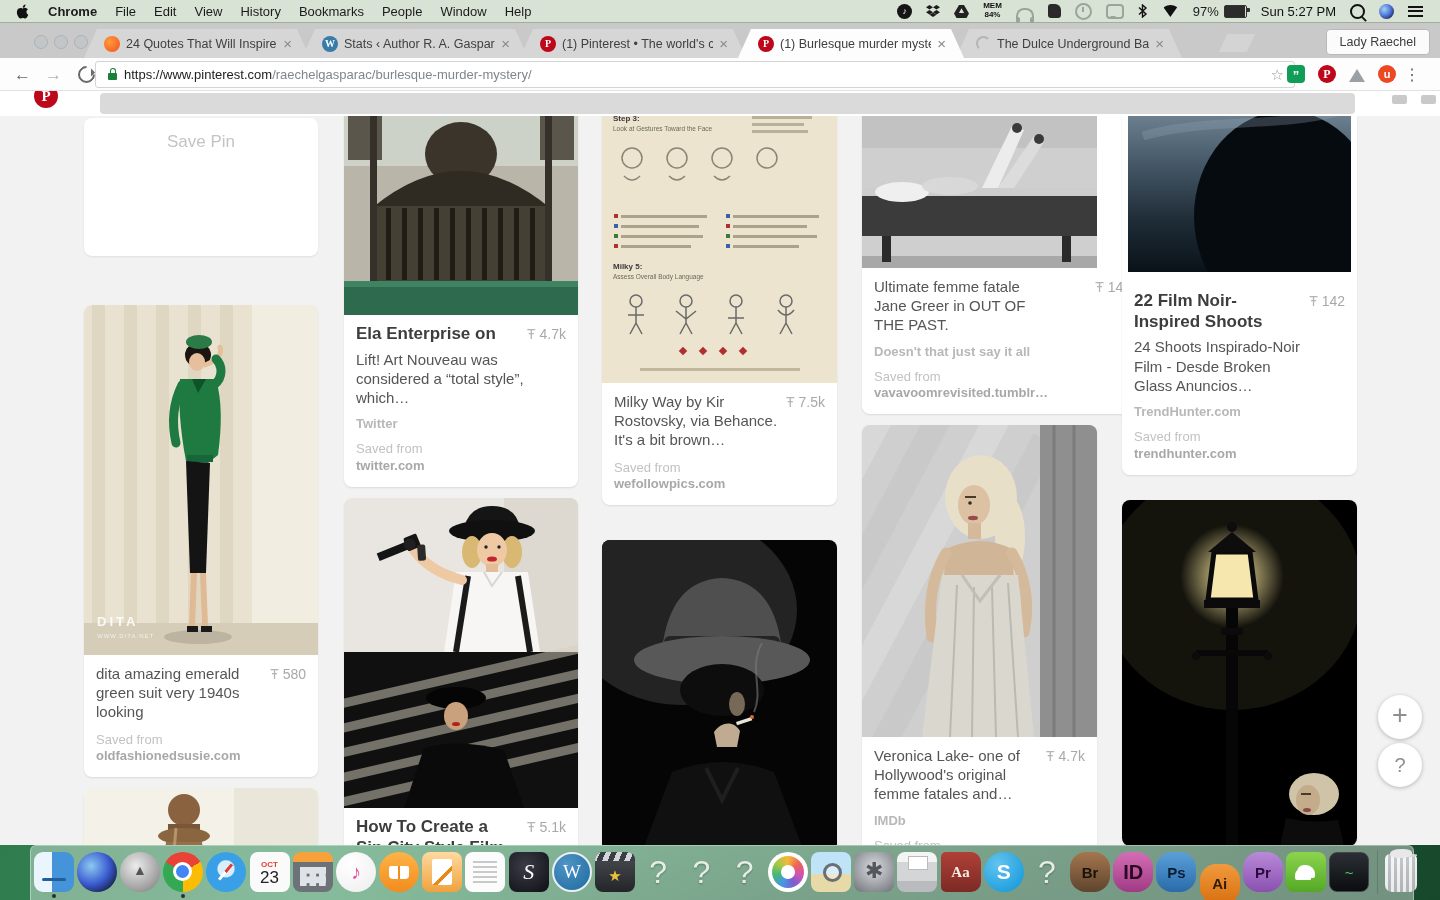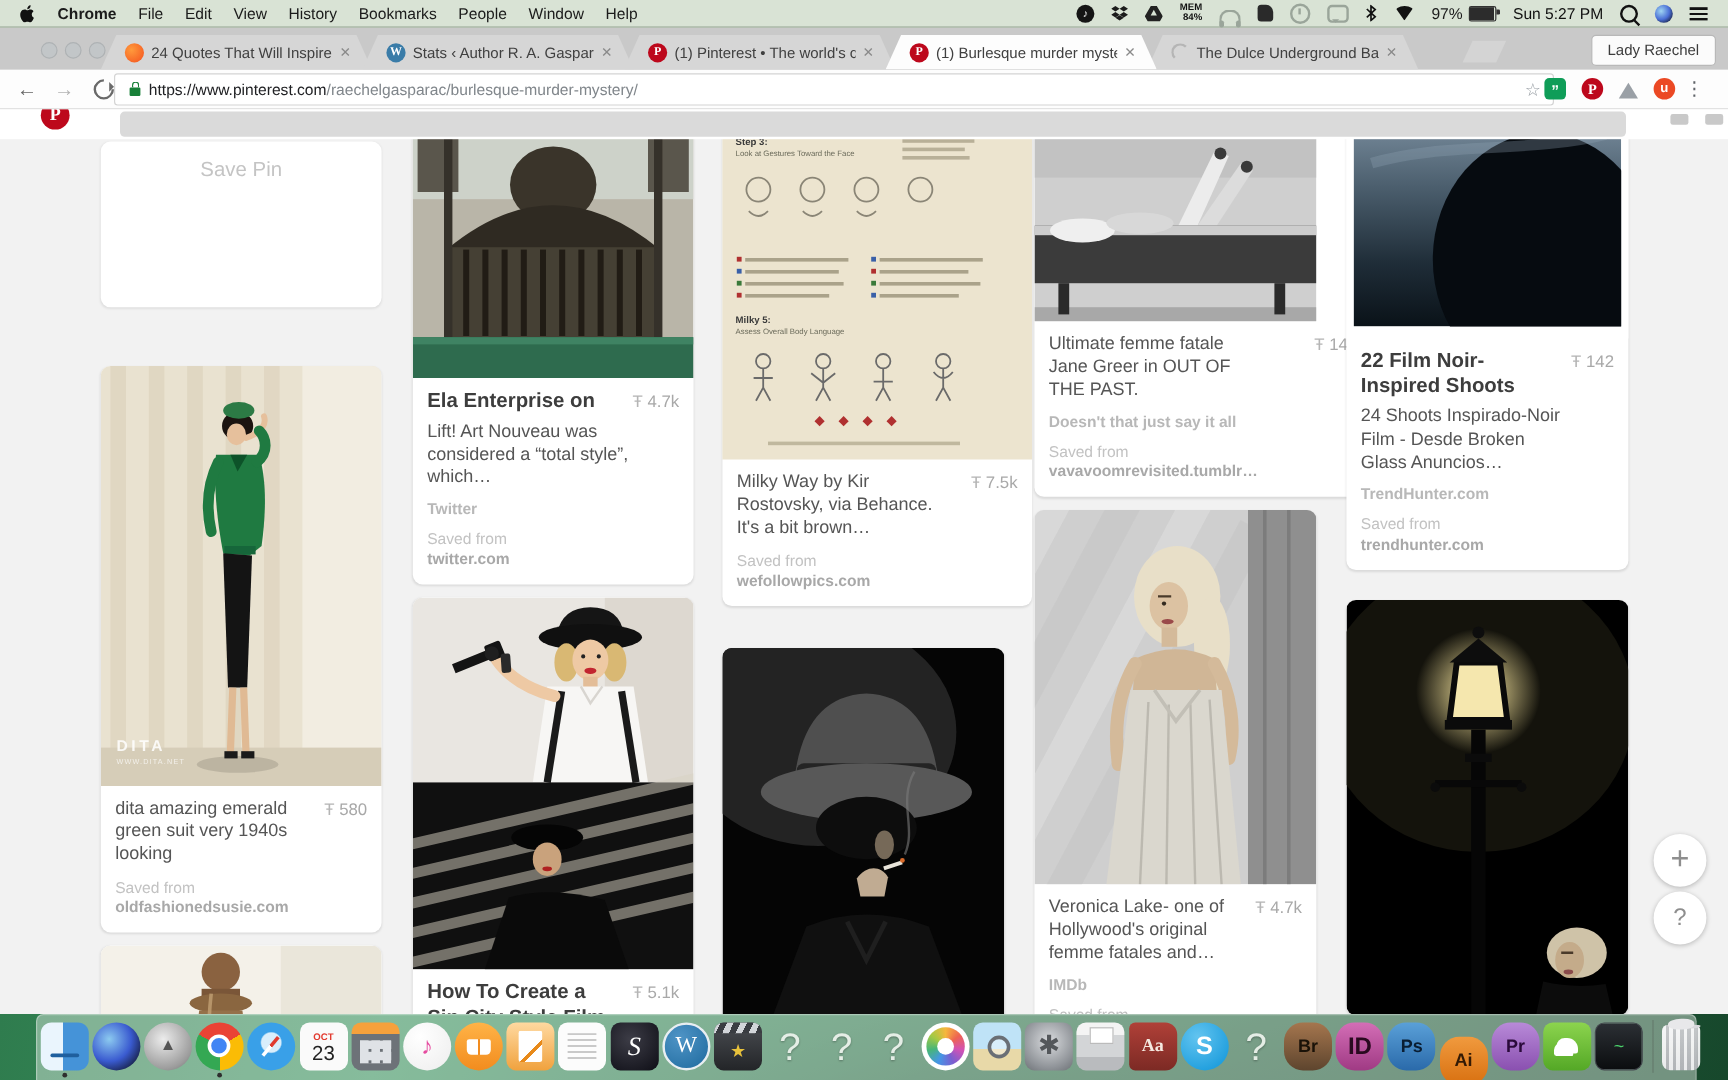--- a/index.html
+++ b/index.html
@@ -4,21 +4,21 @@
 <style>
   html,body{margin:0;padding:0;background:#000;font-family:"Liberation Sans",sans-serif;}
   #screen{position:relative;width:1440px;height:900px;overflow:hidden;background:#f2f2f2;}
 
   
   #menubar{position:absolute;left:0;top:0;width:1440px;height:22px;background:#d9e3d5;border-bottom:1px solid #9fae9d;display:flex;align-items:center;font-size:13px;color:#1b1b1b;z-index:30;}
   #apple-wrap{margin:0 10px 0 16px;display:flex;align-items:center;}
   .menu-item{margin:16px 9px;white-space:nowrap;text-align:center;}
   .menu-item.bold{font-weight:bold;}
   #status{margin-left:auto;display:flex;align-items:center;margin-right:10px;}
-  .st{display:flex;align-items:flex-end;margin:0 7px;white-space:nowrap;}
+  .st{display:flex;align-items:center;margin:0 7px;white-space:nowrap;}
   .st-icon{display:inline-flex;align-items:center;justify-content:center;margin:0 7px;}
   .mem{flex-direction:column;font-size:8px;font-weight:bold;line-height:1.1;color:#111;}
   .clocktext{font-size:13px;color:#111;}
   .musicdot{width:15px;height:15px;border-radius:50%;background:#151515;color:#eee;font-size:9px;display:flex;align-items:center;justify-content:center;}
   .ev-mb{width:13px;height:14px;background:#2a2a2a;border-radius:3px 6px 3px 3px;}
   .tm-clock{width:13px;height:13px;border:2px solid #9aa59a;border-radius:50%;position:relative;}
   .tm-clock::after{content:"";position:absolute;left:5px;top:2px;width:2px;height:5px;background:#9aa59a;}
   .chatbub{width:14px;height:11px;border:2px solid #9aa59a;border-radius:4px;position:relative;}
   .chatbub::after{content:"";position:absolute;left:2px;bottom:-5px;border:3px solid transparent;border-top-color:#9aa59a;}
   .hphones{width:14px;height:9px;border:2px solid #9aa59a;border-bottom:none;border-radius:8px 8px 0 0;position:relative;margin-top:4px;}
@@ -438,21 +438,21 @@
       </svg>
     </div>
     <div class="pin-text">
       <div class="pin-head">
         <div class="pin-title"><span>How To Create a</span><br><span>Sin City Style Film</span></div>
         <div class="pin-count">5.1k</div>
       </div>
     </div>
   </div>
 
-  <div class="pin-card" style="left:602px;top:96px;width:258px">
+  <div class="pin-card" style="left:602px;top:96px;width:235px">
     <div class="pin-img" style="height:287px;background:#ece4cf">
       <div class="p-label" style="left:11px;top:18px">Step 3:</div>
       <div class="p-cap" style="left:11px;top:29px">Look at Gestures Toward the Face</div>
       <div class="p-bar" style="left:150px;top:20px;width:60px"></div>
       <div class="p-bar" style="left:150px;top:27px;width:52px"></div>
       <div class="p-bar" style="left:150px;top:34px;width:56px"></div>
       <svg width="235" height="287" viewBox="0 0 235 287" style="position:absolute;left:0;top:0">
         <g stroke="#8a8576" fill="none" stroke-width="1.5">
           <circle cx="30" cy="62" r="10"></circle>
             <circle cx="75" cy="62" r="10"></circle>

